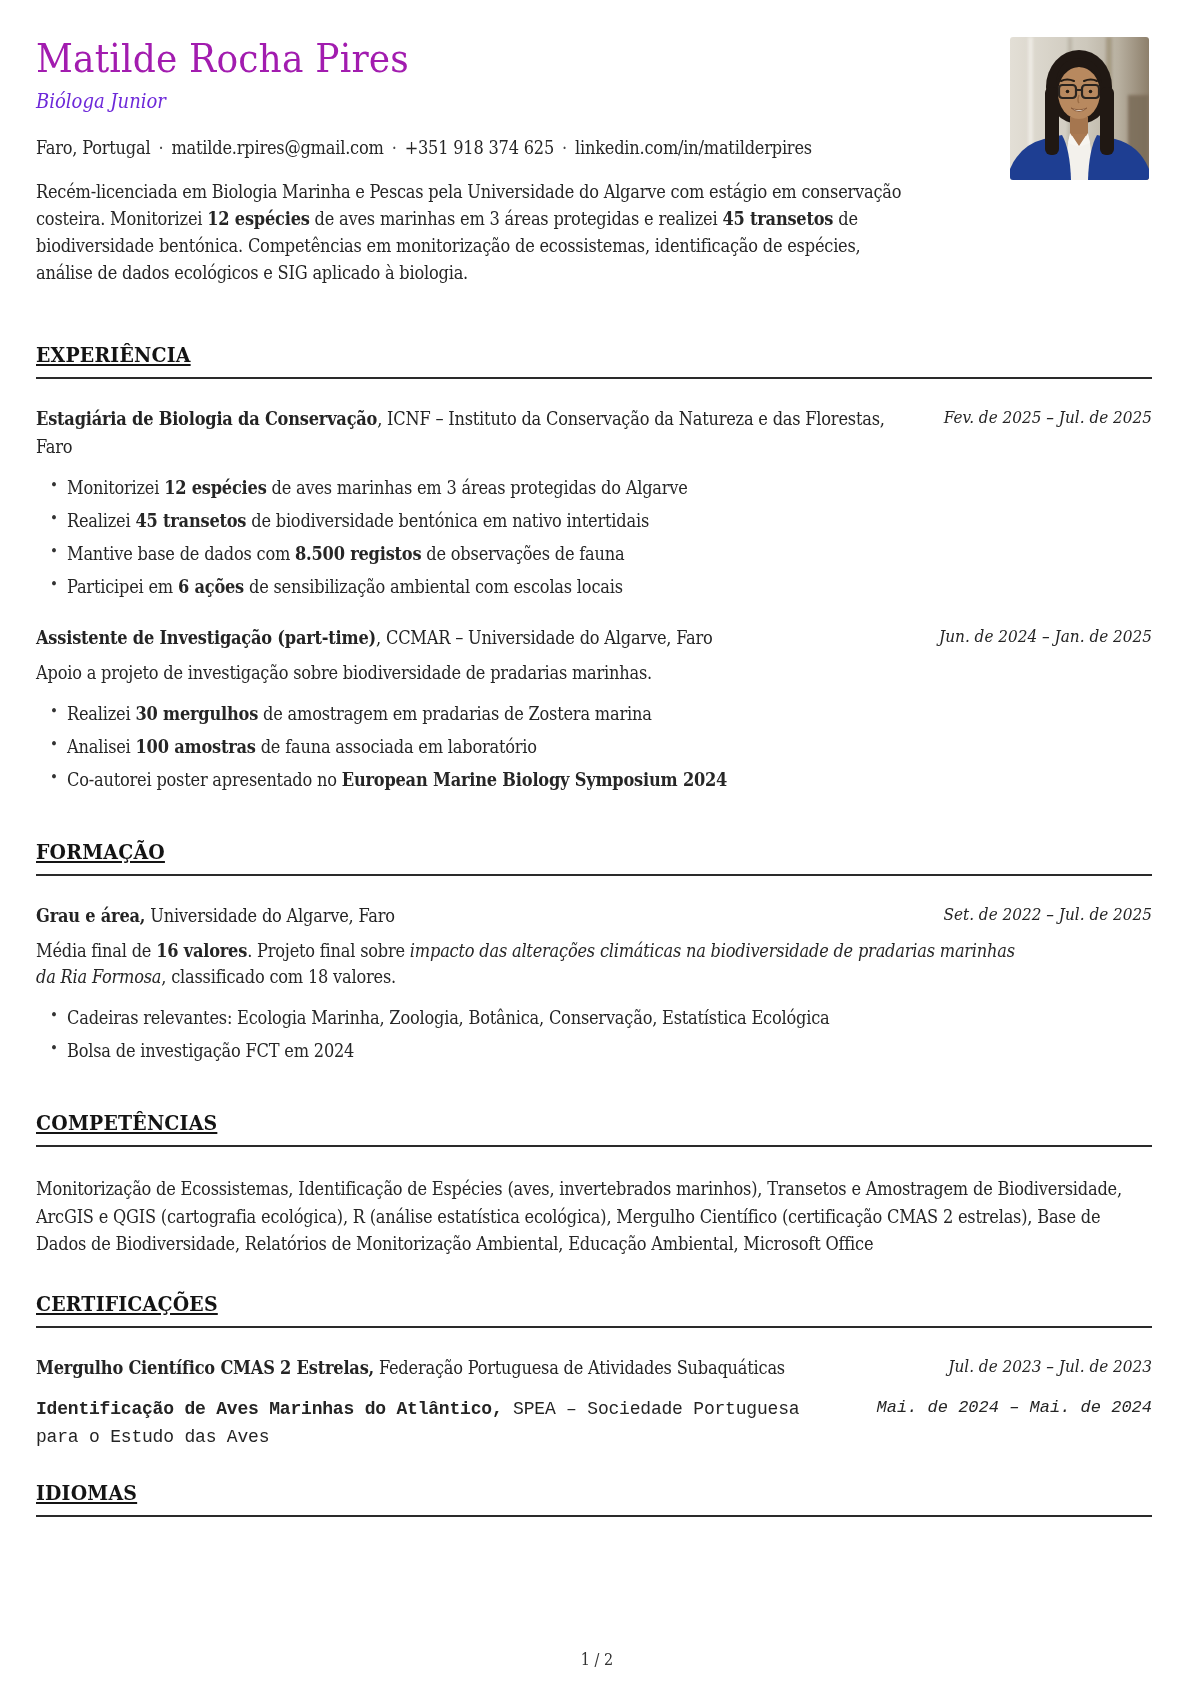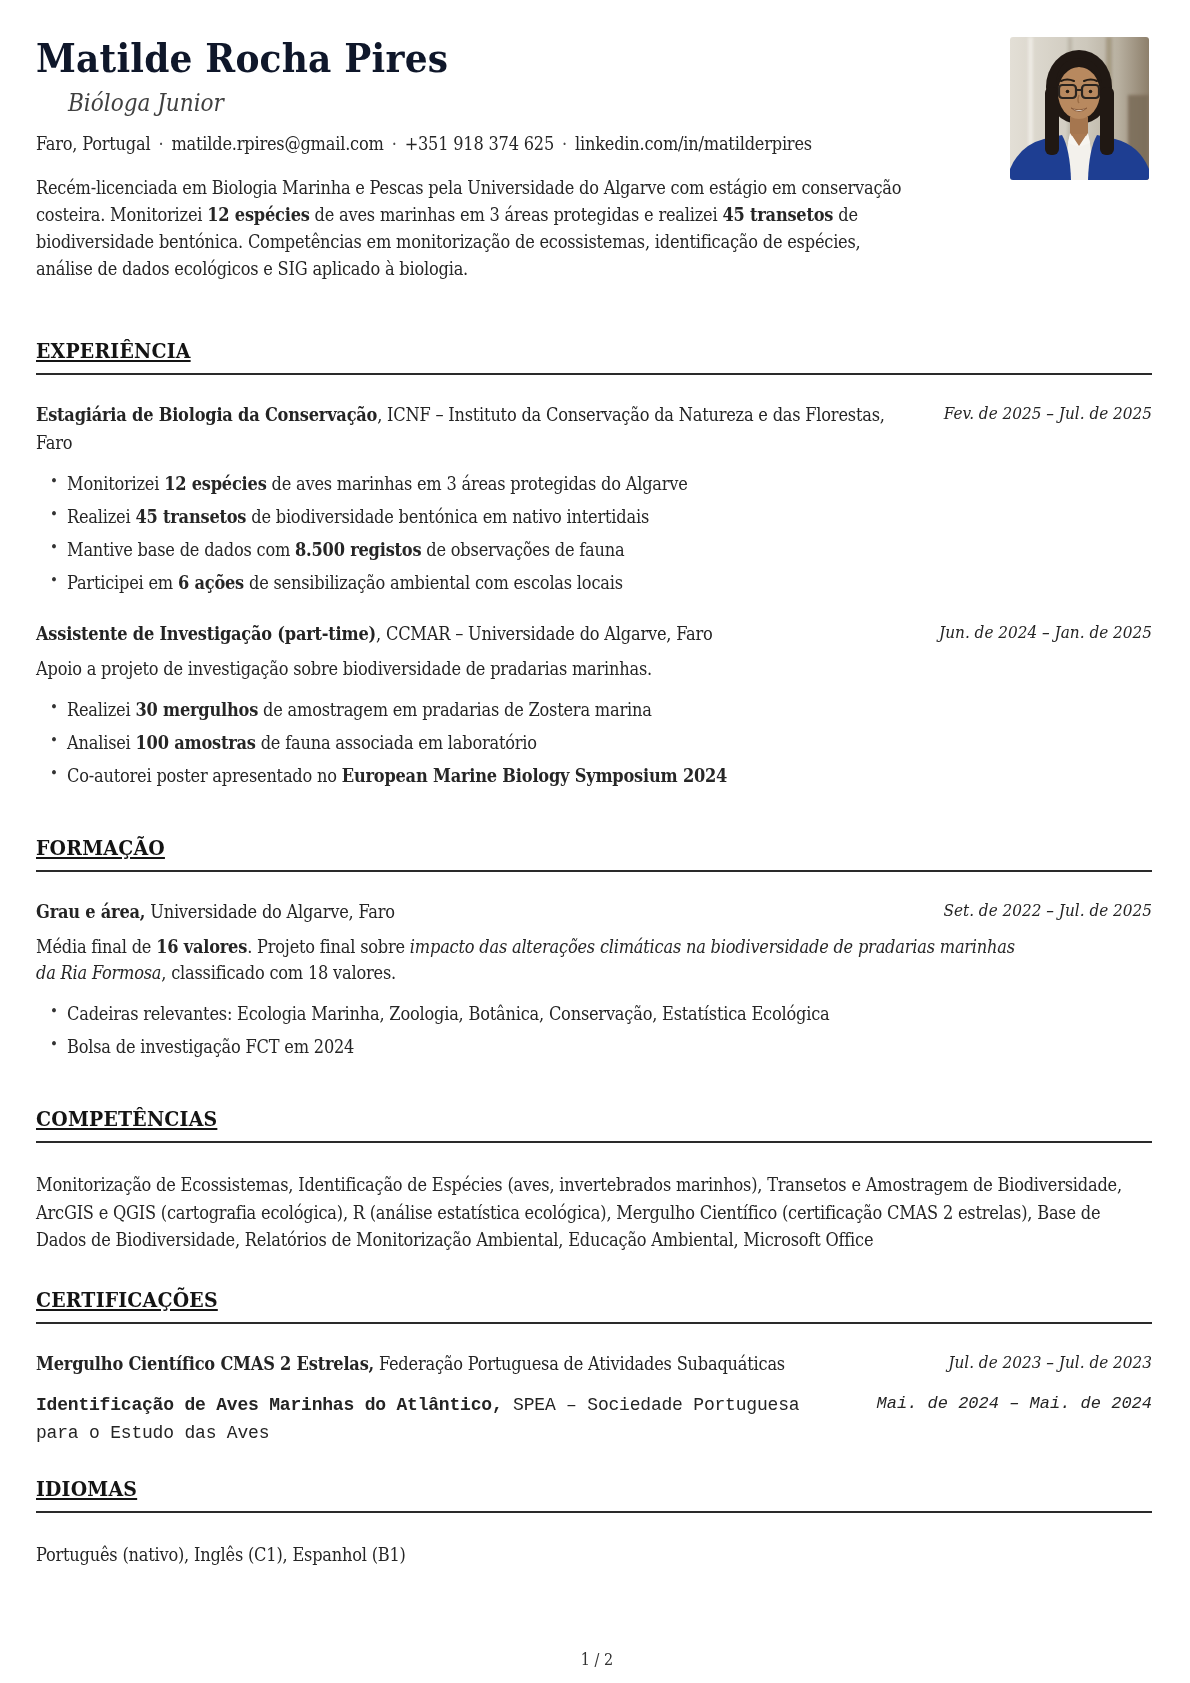--- a/index.html
+++ b/index.html
@@ -16,33 +16,32 @@
     position: absolute; inset: 0;
     padding: 36px 38px 0 36px;
     overflow: hidden;
   }
 
   
   .name {
     margin: 0;
     font-size: 40px;
     line-height: 1.1;
-    font-weight: 700;
+    font-weight: 400;
     letter-spacing: 0.2px;
-    color: #0f172a;
+    color: #a21caf;
   }
   .job-title {
     margin-top: 9px;
-    font-size: 24px;
+    font-size: 20px;
     font-style: italic;
-    color: #404040;
-    margin-left: 32px;
+    color: #6d28d9;
   }
   .contact {
-    margin-top: 16px;
+    margin-top: 24px;
     font-size: 18px;
     letter-spacing: -0.2px;
     color: #262626;
   }
   .contact .sep { margin: 0 8px; color: #4a4a4a; }
 
   .photo {
     position: absolute;
     top: 37px; left: 1010px;
     width: 139px; height: 143px;
@@ -274,18 +273,17 @@
       <div class="entry-head">
         <div class="entry-title"><span class="seg-b">Identificação de Aves Marinhas do Atlântico,</span><span> SPEA – Sociedade Portuguesa para o Estudo das Aves</span></div>
         <div class="entry-date">Mai. de 2024 – Mai. de 2024</div>
       </div>
     </div>
   </section>
 
   <section class="sec-languages">
     <h2 class="sec-h">IDIOMAS</h2>
     <hr class="rule">
-    <p class="body-text">Português (nativo), Inglês (C1), Espanhol (B1)</p>
   </section>
 
   <div class="footer">1 / 2</div>
 
 </div>
 
 </body></html>

